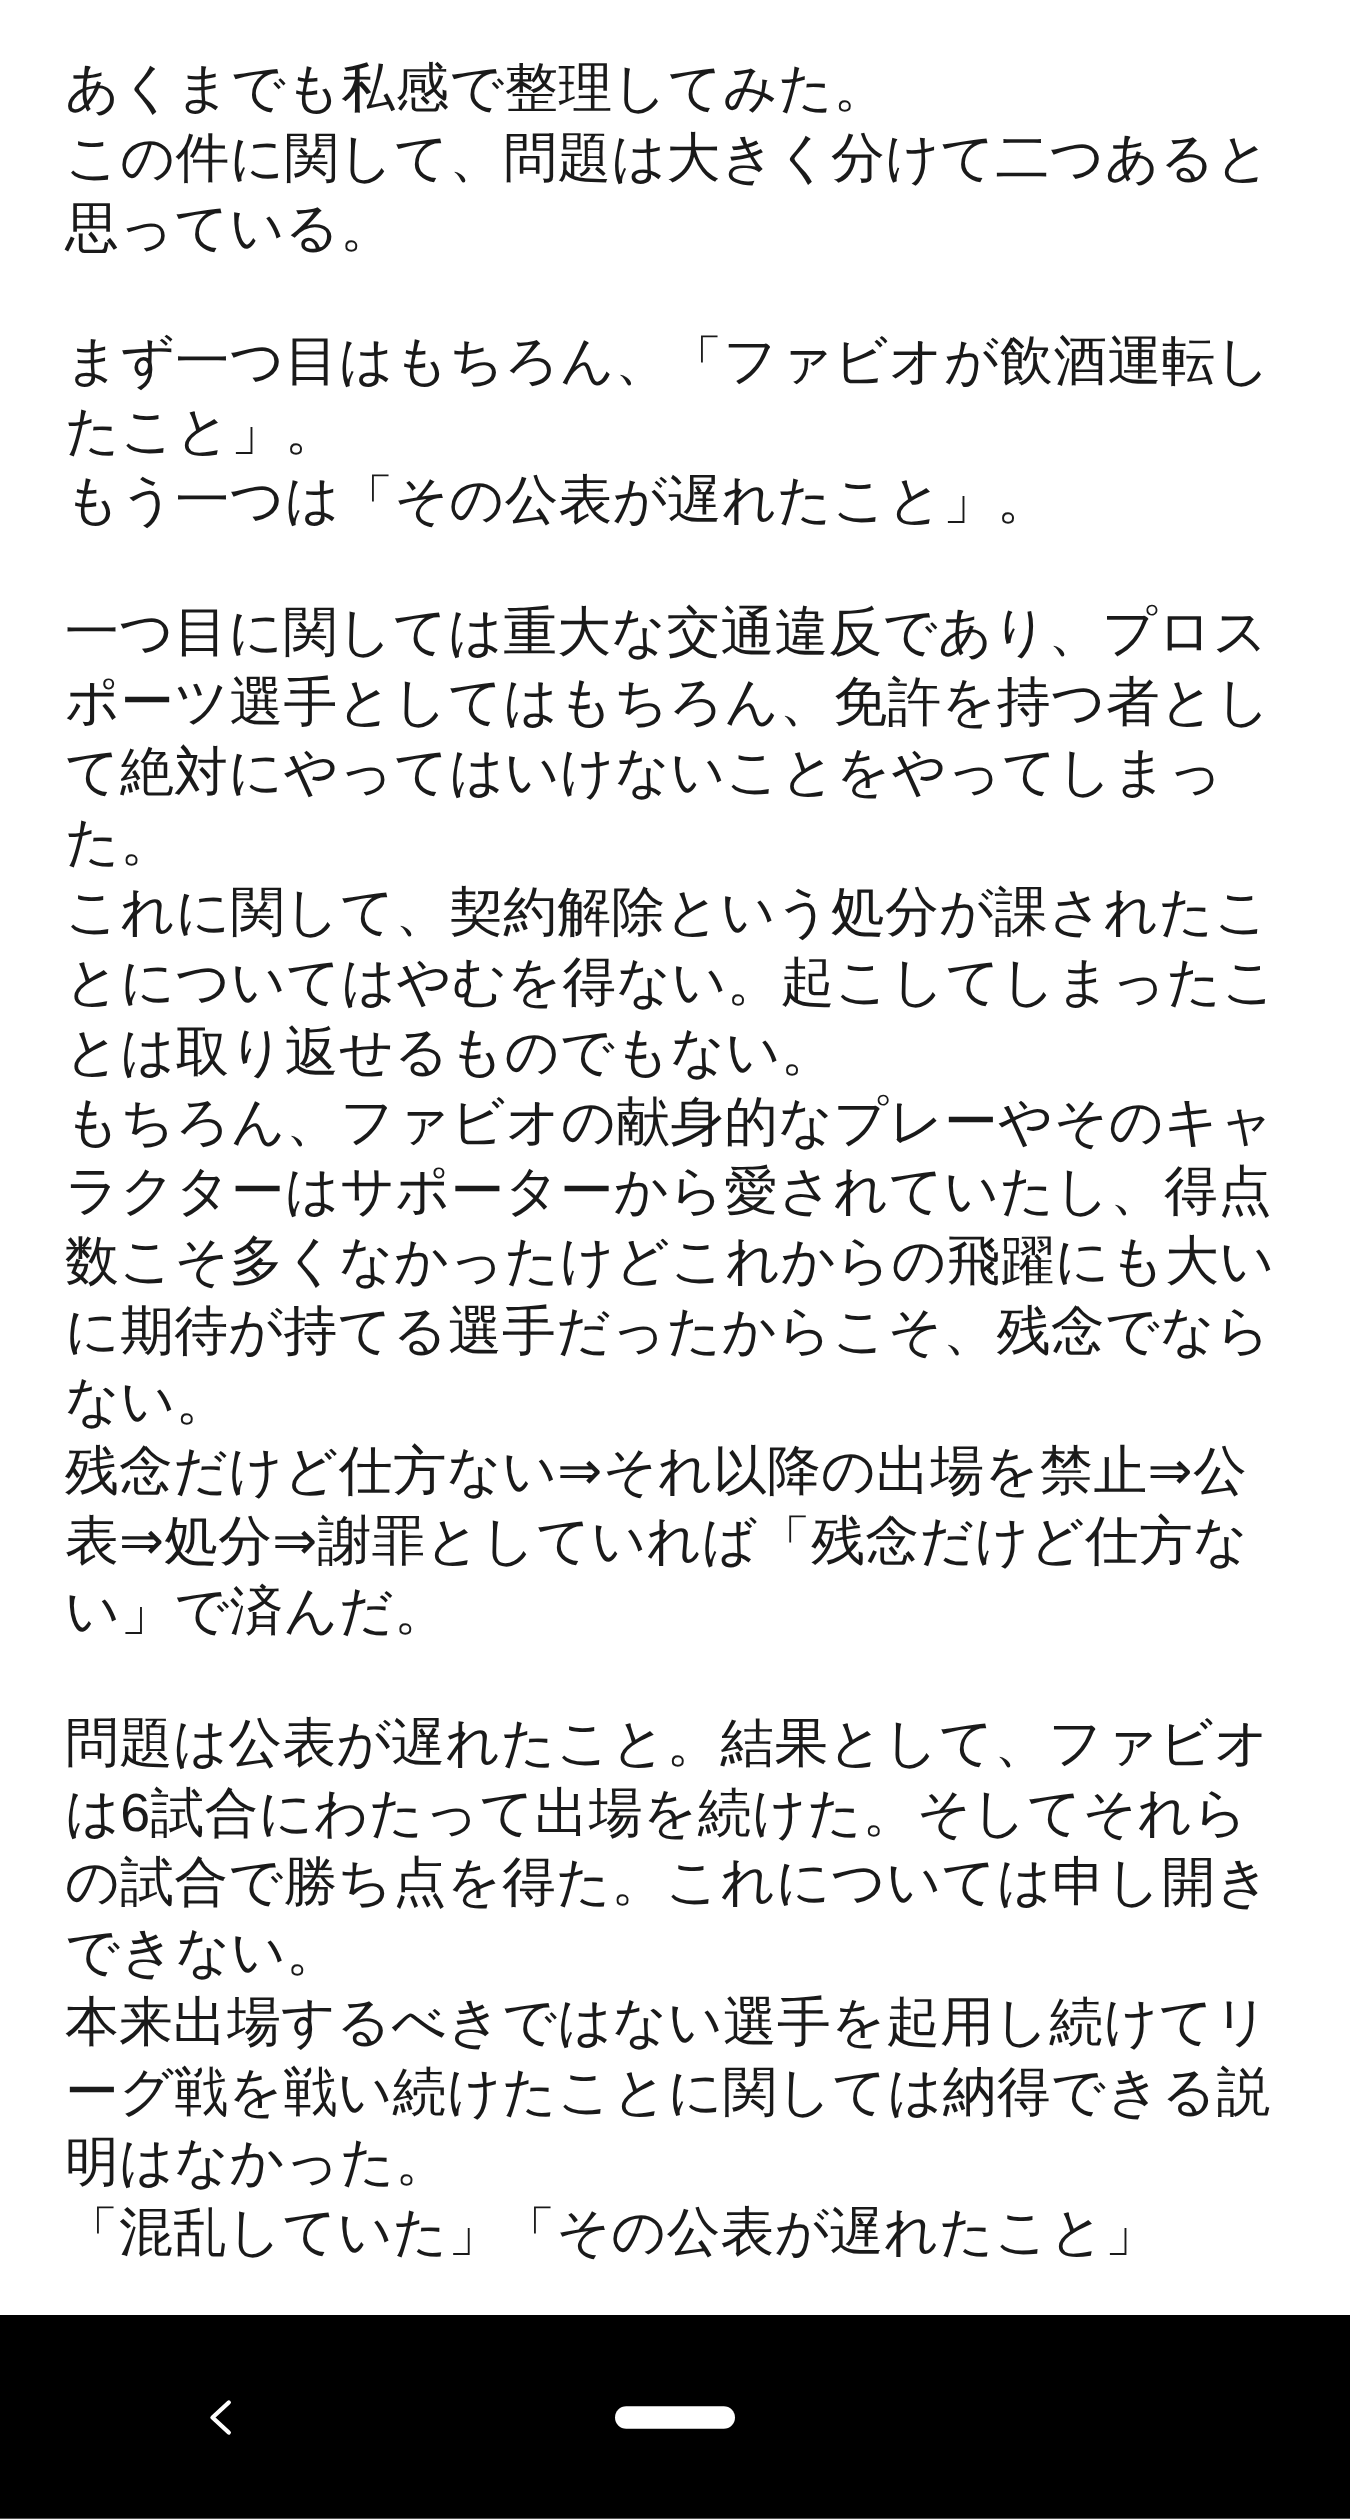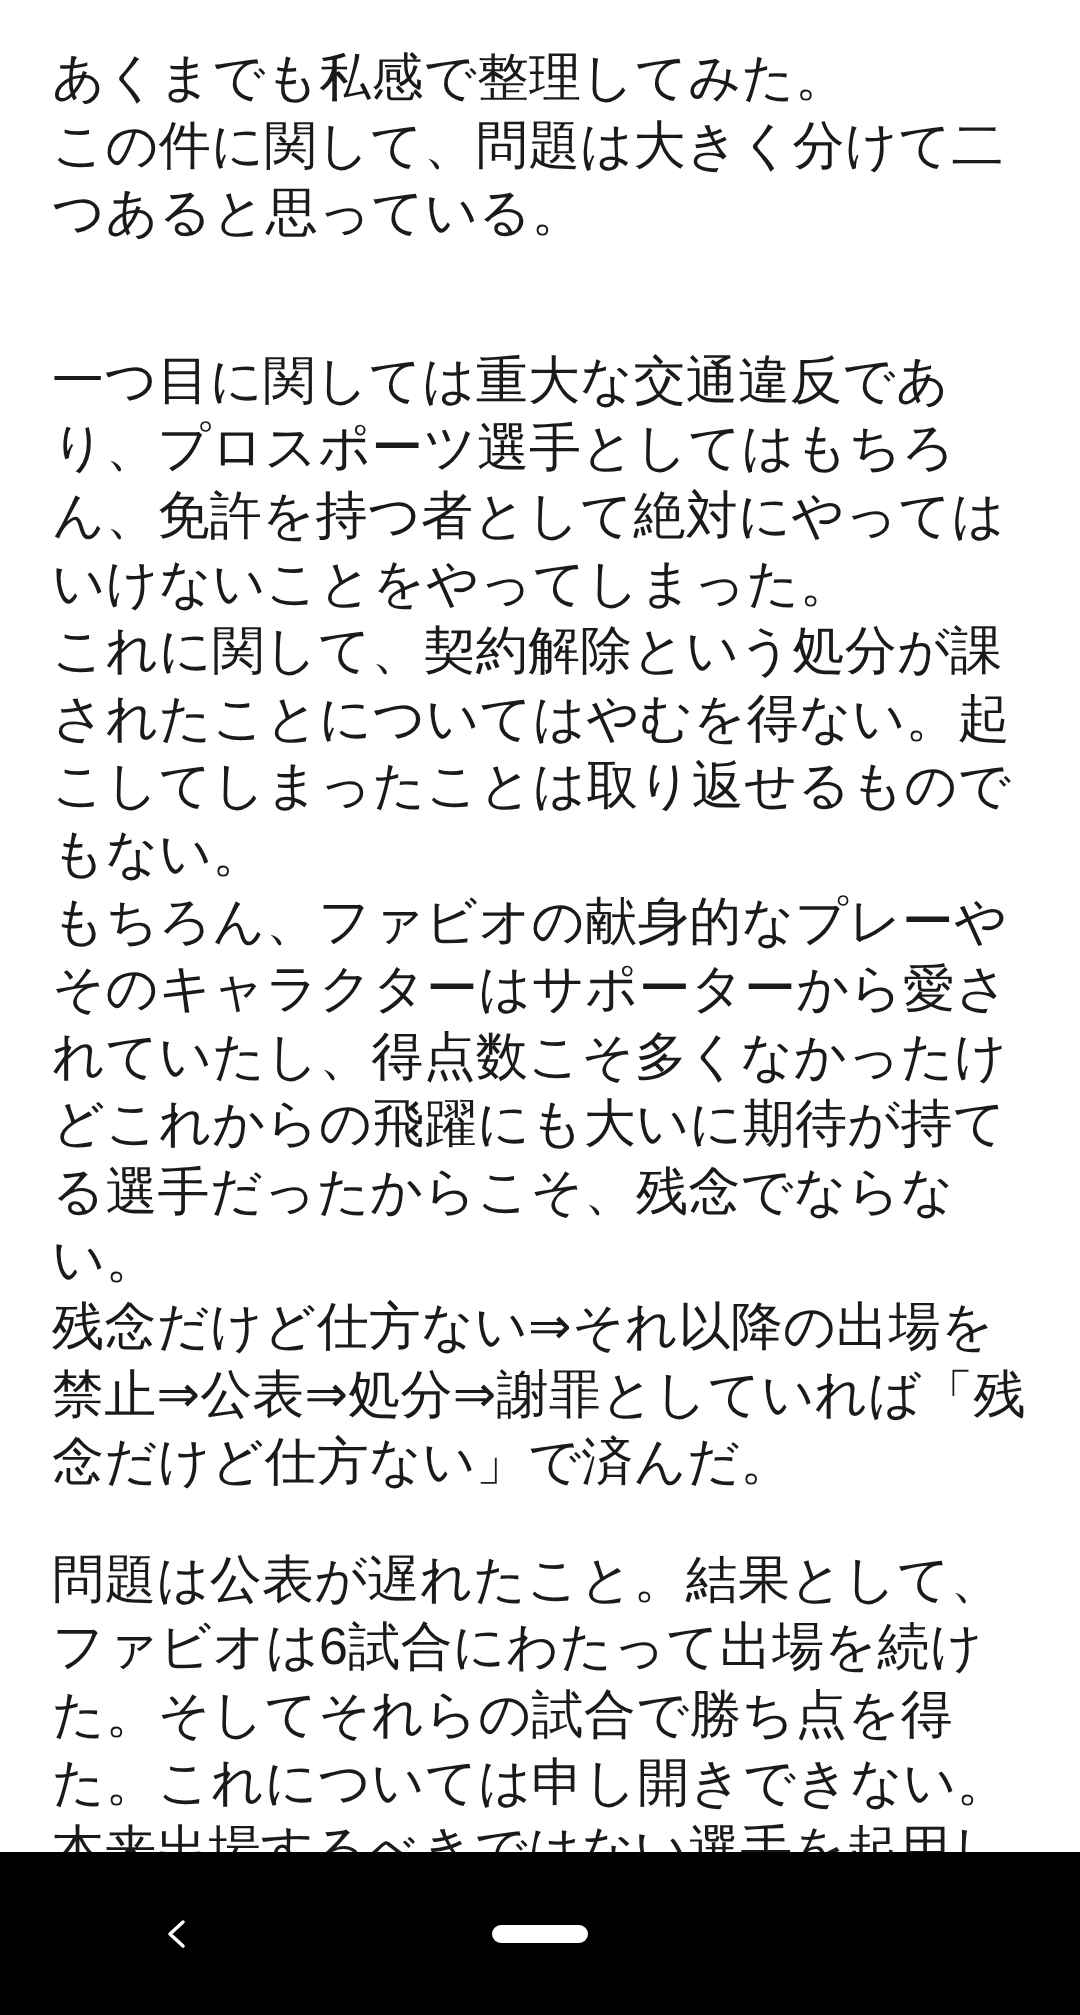--- a/index.html
+++ b/index.html
@@ -26,21 +26,21 @@
     left: 0;
     top: 0;
     width: 1080px;
     height: 1852px;
     background: #ffffff;
     box-sizing: border-box;
     padding: 44px 52px 0 52px;
     overflow: hidden;
   }
   .para {
-    font-size: 52px;
+    font-size: 43px;
     line-height: 1.30;
     color: #1a1a1a;
     letter-spacing: 0.2px;
     margin: 0;
     white-space: pre-wrap;
     word-break: break-all;
     text-align: left;
   }
   .spacer {
     height: 50px;
@@ -79,29 +79,31 @@
 </style>
 </head>
 <body>
 
 <div class="screen">
 
   <div class="doc">
     <p class="para">あくまでも私感で整理してみた。
 この件に関して、問題は大きく分けて二つあると思っている。</p>
     <div class="spacer"></div>
+    <p class="para">まず一つ目はもちろん、「ファビオが飲酒運転したこと」。
+もう一つは「その公表が遅れたこと」。</p>
     <div class="spacer"></div>
     <p class="para">一つ目に関しては重大な交通違反であり、プロスポーツ選手としてはもちろん、免許を持つ者として絶対にやってはいけないことをやってしまった。
 これに関して、契約解除という処分が課されたことについてはやむを得ない。起こしてしまったことは取り返せるものでもない。
 もちろん、ファビオの献身的なプレーやそのキャラクターはサポーターから愛されていたし、得点数こそ多くなかったけどこれからの飛躍にも大いに期待が持てる選手だったからこそ、残念でならない。
 残念だけど仕方ない⇒それ以降の出場を禁止⇒公表⇒処分⇒謝罪としていれば「残念だけど仕方ない」で済んだ。</p>
     <div class="spacer"></div>
     <p class="para">問題は公表が遅れたこと。結果として、ファビオは6試合にわたって出場を続けた。そしてそれらの試合で勝ち点を得た。これについては申し開きできない。
 本来出場するべきではない選手を起用し続けてリーグ戦を戦い続けたことに関しては納得できる説明はなかった。
-「混乱していた」「事実確認に時間を要した」</p>
+「混乱していた」「その公表が遅れたこと」</p>
   </div>
 
   <div class="navbar">
     <div class="nav-back">
       <svg width="44" height="44" viewBox="0 0 44 44" aria-hidden="true">
         <polyline points="27,10 14,22 27,34" fill="none" stroke="#ffffff" stroke-width="3.5" stroke-linecap="round" stroke-linejoin="round"></polyline>
       </svg>
     </div>
     <div class="nav-pill"></div>
   </div>

